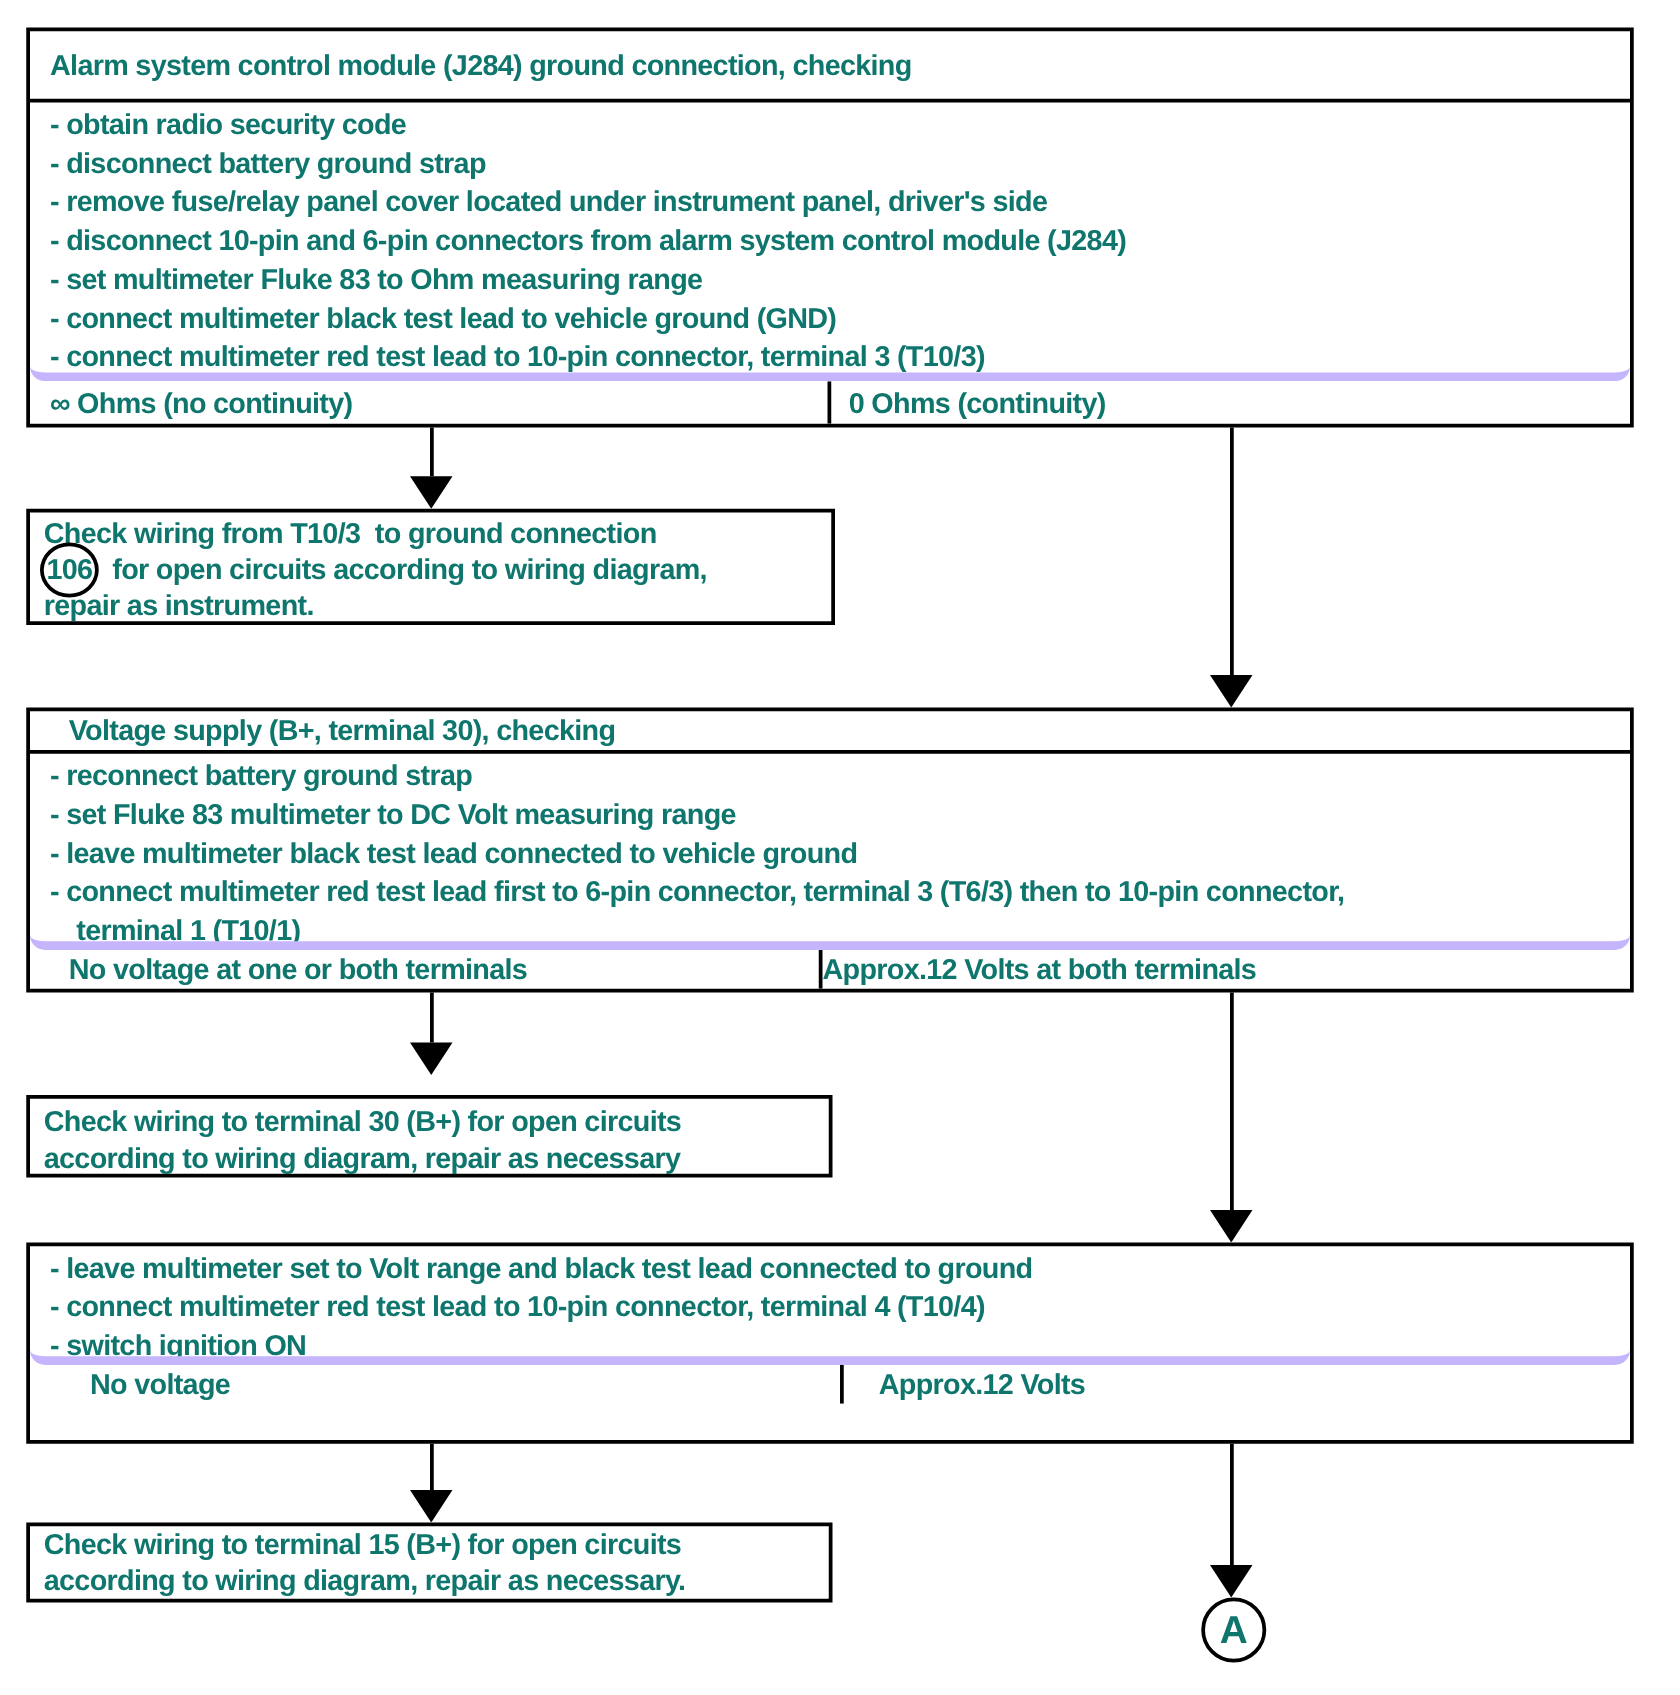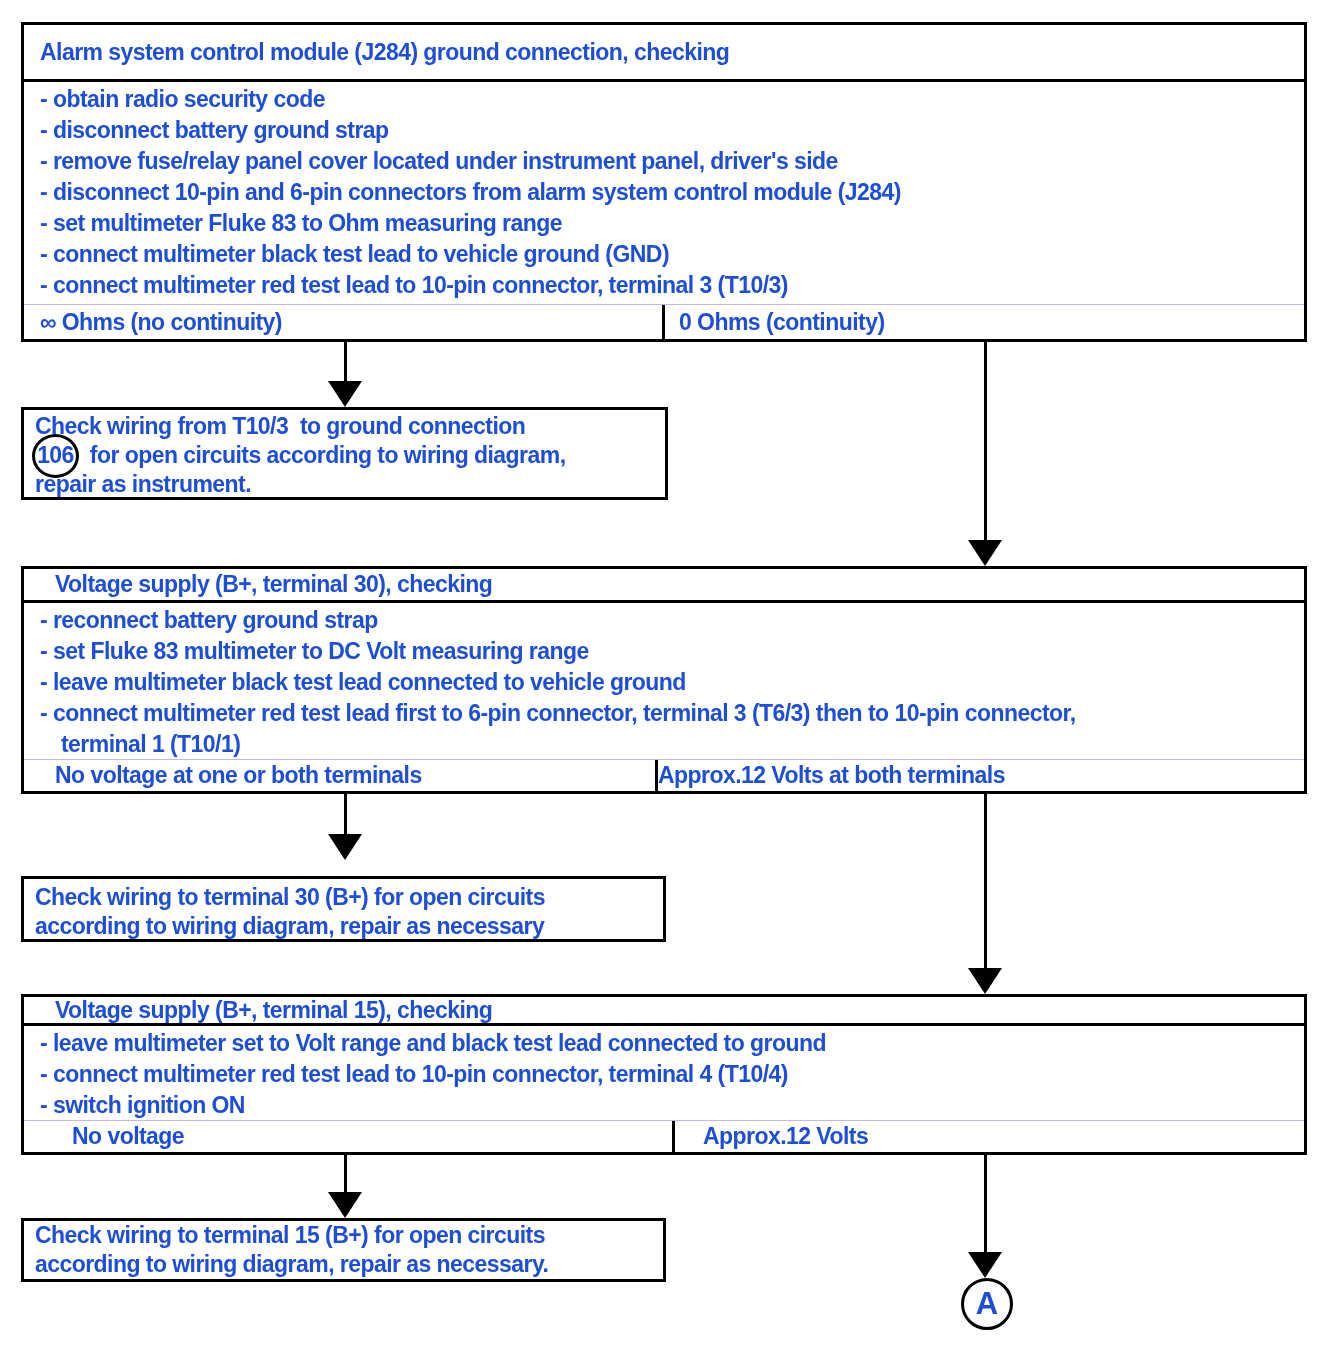--- a/index.html
+++ b/index.html
@@ -4,40 +4,41 @@
 <style>
   html,body{margin:0;padding:0;background:#ffffff;}
   .page{
     position:relative;
     width:1344px;height:1356px;
     background:#ffffff;
     font-family:"Liberation Sans","DejaVu Sans",sans-serif;
     font-weight:700;
     font-size:23px;
     letter-spacing:-0.55px;
-    color:#1d4ed8;
+    color:#0f766e;
     overflow:hidden;
   }
   .fbox{
     position:absolute;left:21px;width:1286px;
     border:3px solid #000;
     box-sizing:border-box;
     background:#fff;
   }
   .ftitle{
     border-bottom:3px solid #000;
     box-sizing:border-box;
     display:flex;align-items:center;
     white-space:pre;overflow:hidden;
   }
   .fsteps{
-    border-bottom:1px solid #c4b5fd;
+    border-bottom:7px solid #c4b5fd;
     box-sizing:border-box;
     padding:2px 0 0 16px;
     overflow:hidden;
+    border-radius:12px;
   }
   .step{white-space:pre;line-height:31px;overflow:hidden;}
   .step.cont{padding-left:21px;}
   .fresult{display:flex;box-sizing:border-box;overflow:hidden;border-radius:12px;}
   .rcell{
     box-sizing:border-box;
     display:flex;align-items:center;
     white-space:pre;overflow:hidden;
   }
   .rcell.left{border-right:3px solid #000;flex:0 0 auto;}
@@ -174,21 +175,20 @@
     <div class="shaft"></div>
     <div class="head"></div>
   </div>
 
   <div class="abox" id="action2">
     <div class="aline">Check wiring to terminal 30 (B+) for open circuits</div>
     <div class="aline">according to wiring diagram, repair as necessary</div>
   </div>
 
   <div class="fbox" id="box3">
-    <div class="ftitle">Voltage supply (B+, terminal 15), checking</div>
     <div class="fsteps">
         <div class="step">- leave multimeter set to Volt range and black test lead connected to ground</div>
         <div class="step">- connect multimeter red test lead to 10-pin connector, terminal 4 (T10/4)</div>
         <div class="step">- switch ignition ON</div>
       </div>
     <div class="fresult">
       <div class="rcell left">No voltage</div>
       <div class="rcell right">Approx.12 Volts</div>
     </div>
   </div>

